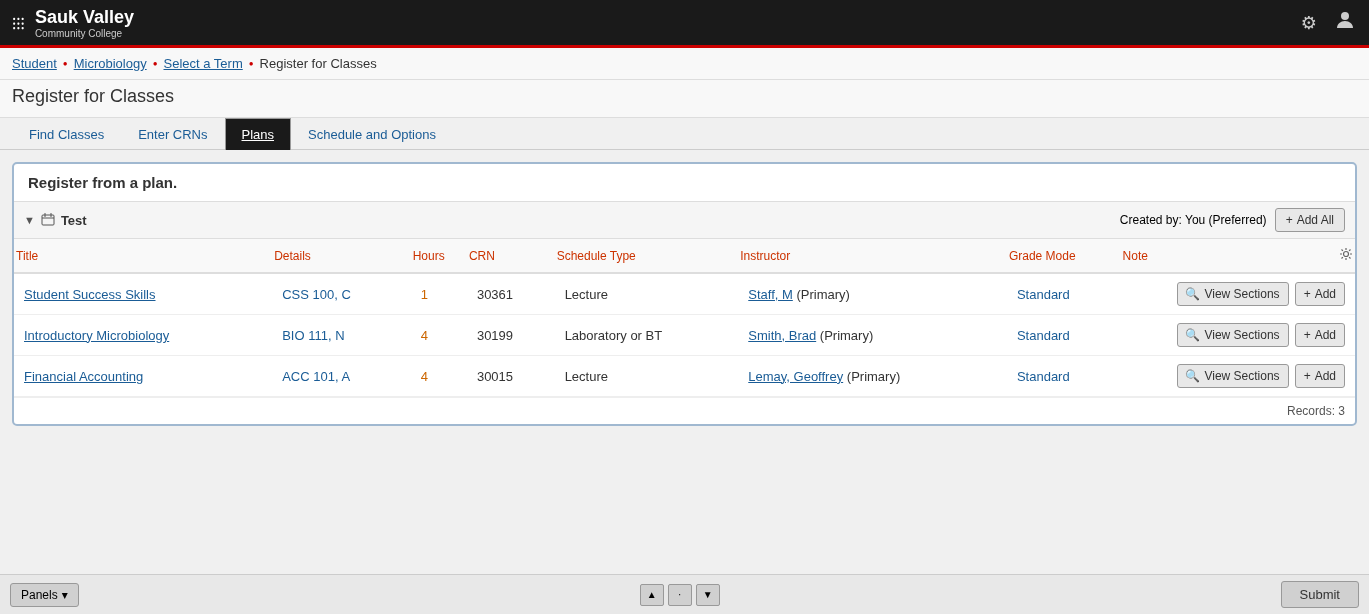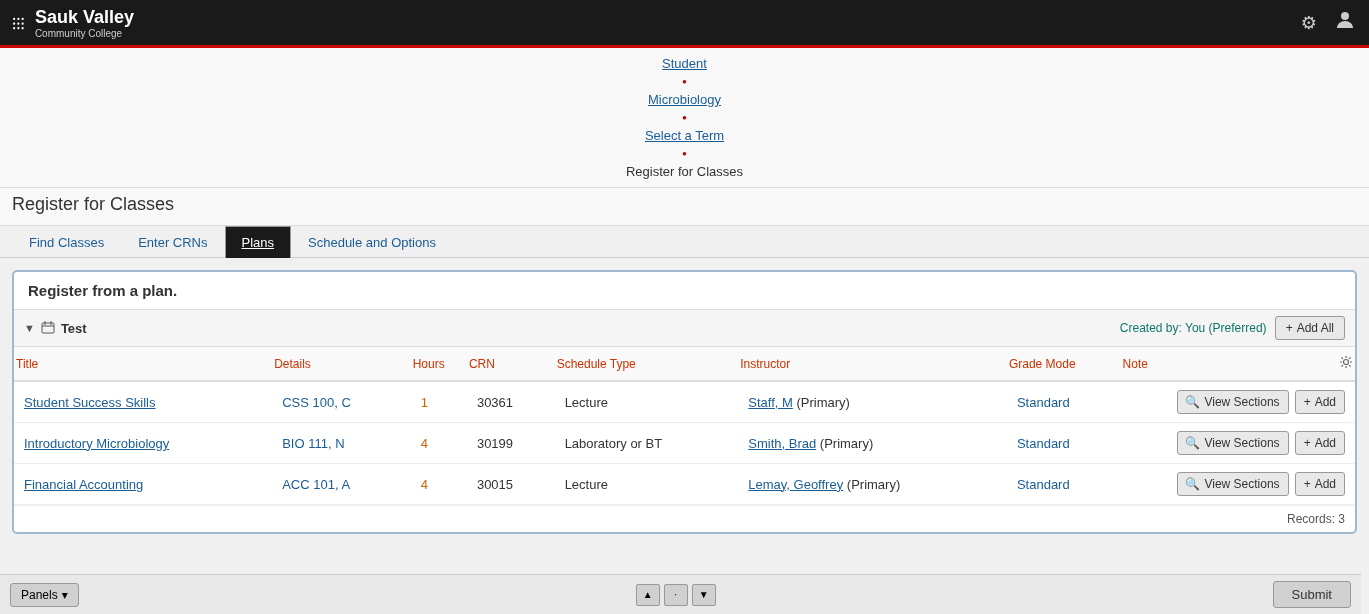--- a/index.html
+++ b/index.html
@@ -25,21 +25,20 @@
 
     
     .breadcrumb-bar {
       background: #f8f8f8;
       padding: 8px 12px;
       border-bottom: 1px solid #ddd;
       display: flex;
       align-items: center;
       gap: 6px;
       font-size: 13px;
-      flex-direction: column;
     }
     .breadcrumb-link { color: #1a5c96; text-decoration: underline; cursor: pointer; }
     .breadcrumb-sep { color: #cc0000; font-size: 8px; }
     .breadcrumb-current { color: #333; }
 
     
     .page-title-bar {
       background: #f8f8f8;
       padding: 6px 12px 10px 12px;
       border-bottom: 1px solid #ddd;
@@ -95,21 +94,21 @@
       padding: 6px 10px;
       display: flex;
       align-items: center;
       justify-content: space-between;
     }
     .plan-name-left { display: flex; align-items: center; gap: 6px; }
     .chevron-icon { color: #555; font-size: 11px; }
     .calendar-icon { color: #555; font-size: 14px; }
     .plan-name-text { font-size: 13px; color: #333; font-weight: bold; }
     .plan-name-right { font-size: 12px; color: #666; display: flex; align-items: center; gap: 8px; }
-    .created-by-label { color: #0f766e; }
+    .created-by-label { color: #000000; }
     .add-all-btn {
       background: #e8e8e8;
       border: 1px solid #999;
       border-radius: 3px;
       padding: 4px 10px;
       cursor: pointer;
       font-size: 12px;
       color: #333;
       display: flex;
       align-items: center;
@@ -193,21 +192,21 @@
     .bottom-bar {
       background: #e8e8e8;
       border-top: 1px solid #ccc;
       padding: 6px 10px;
       display: flex;
       align-items: center;
       justify-content: space-between;
       position: fixed;
       bottom: 0;
       left: 0;
-      right: 8px;
+      right: 0;
     }
     .panels-btn {
       background: #d0d0d0;
       border: 1px solid #999;
       border-radius: 3px;
       padding: 4px 10px;
       cursor: pointer;
       font-size: 12px;
       display: flex;
       align-items: center;

